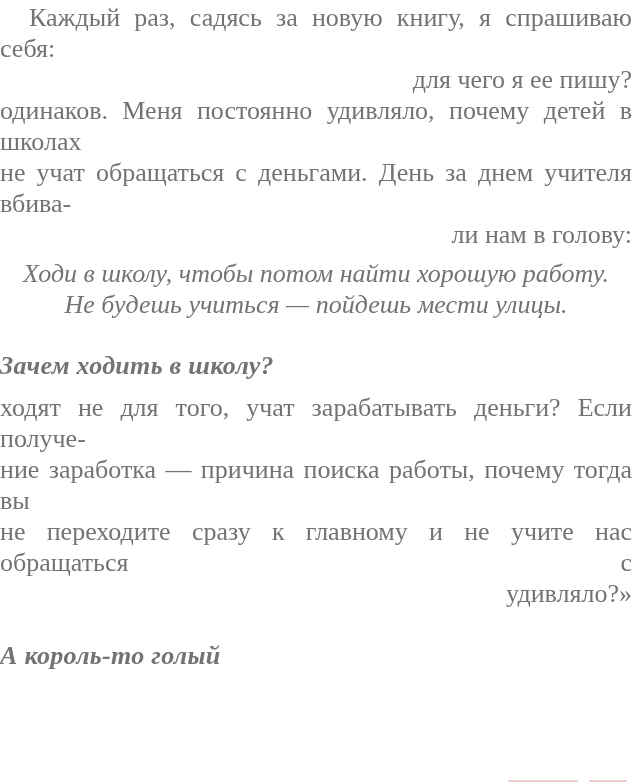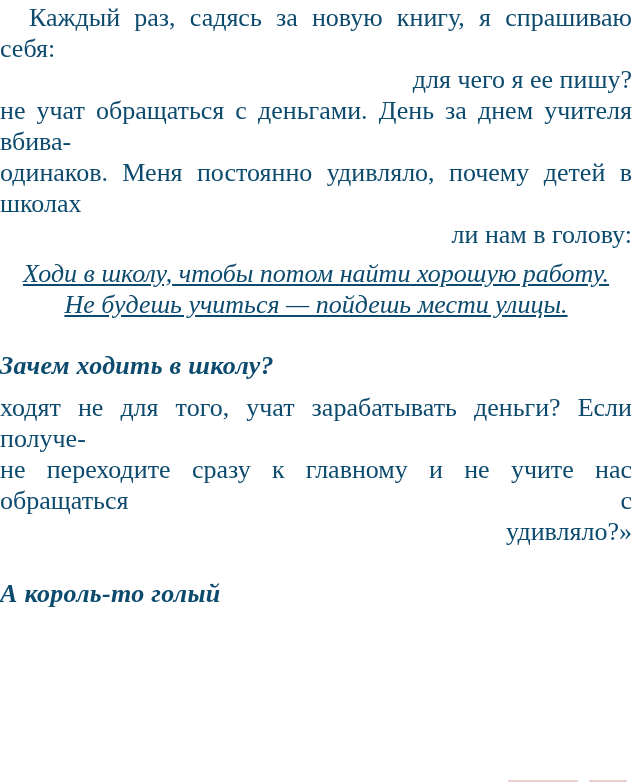--- a/index.html
+++ b/index.html
@@ -17,21 +17,20 @@
     color: #1a1a1a;
     font-size: 26px;
   }
   .ln { line-height: 31px; white-space: nowrap; text-align: right; }
   .j  { text-align: justify; text-align-last: justify; white-space: normal; }
   .ind { text-indent: 29px; }
   .para { margin: 0; }
   .quote {
     margin-top: 8px;
     font-style: italic;
-    text-decoration: underline;
   }
   .quote .ln { text-align: center; }
   .heading {
     font-weight: bold;
     font-style: italic;
     font-size: 26px;
     line-height: 33px;
     letter-spacing: 0.3px;
   }
   .h1 { margin-top: 29px; margin-bottom: 10px; }
@@ -40,42 +39,43 @@
     position: absolute;
     height: 2px;
     border-radius: 1px;
   }
   .artifact-1 { left: 508px; top: 780px; width: 70px; }
   .artifact-2 { left: 589px; top: 780px; width: 38px; }
 </style>
 </head>
 <body style="background: rgb(255, 255, 255);">
 
-<div class="page" style="color: #0c4a6e;">
+<div class="page" style="color: #737373;">
 
   <div class="para">
     <div class="ln j ind">Каждый раз, садясь за новую книгу, я спрашиваю себя:</div>
     <div class="ln">для чего я ее пишу?</div>
   </div>
 
   <div class="para">
+    <div class="ln j">одинаков. Меня постоянно удивляло, почему детей в школах</div>
     <div class="ln j">не учат обращаться с деньгами. День за днем учителя вбива-</div>
-    <div class="ln j">одинаков. Меня постоянно удивляло, почему детей в школах</div>
     <div class="ln">ли нам в голову:</div>
   </div>
 
   <div class="quote">
     <div class="ln">Ходи в школу, чтобы потом найти хорошую работу.</div>
     <div class="ln">Не будешь учиться — пойдешь мести улицы.</div>
   </div>
 
   <div class="heading h1">Зачем ходить в школу?</div>
 
   <div class="para">
     <div class="ln j">ходят не для того, учат зарабатывать деньги? Если получе-</div>
+    <div class="ln j">ние заработка — причина поиска работы, почему тогда вы</div>
     <div class="ln j">не переходите сразу к главному и не учите нас обращаться с</div>
     <div class="ln">удивляло?»</div>
   </div>
 
   <div class="heading h2">А король-то голый</div>
 
   <div class="artifact artifact-1" style="background: rgb(219, 164, 156); opacity: 0.55;"></div>
   <div class="artifact artifact-2" style="background: rgb(219, 164, 156); opacity: 0.55;"></div>
 
 </div>

